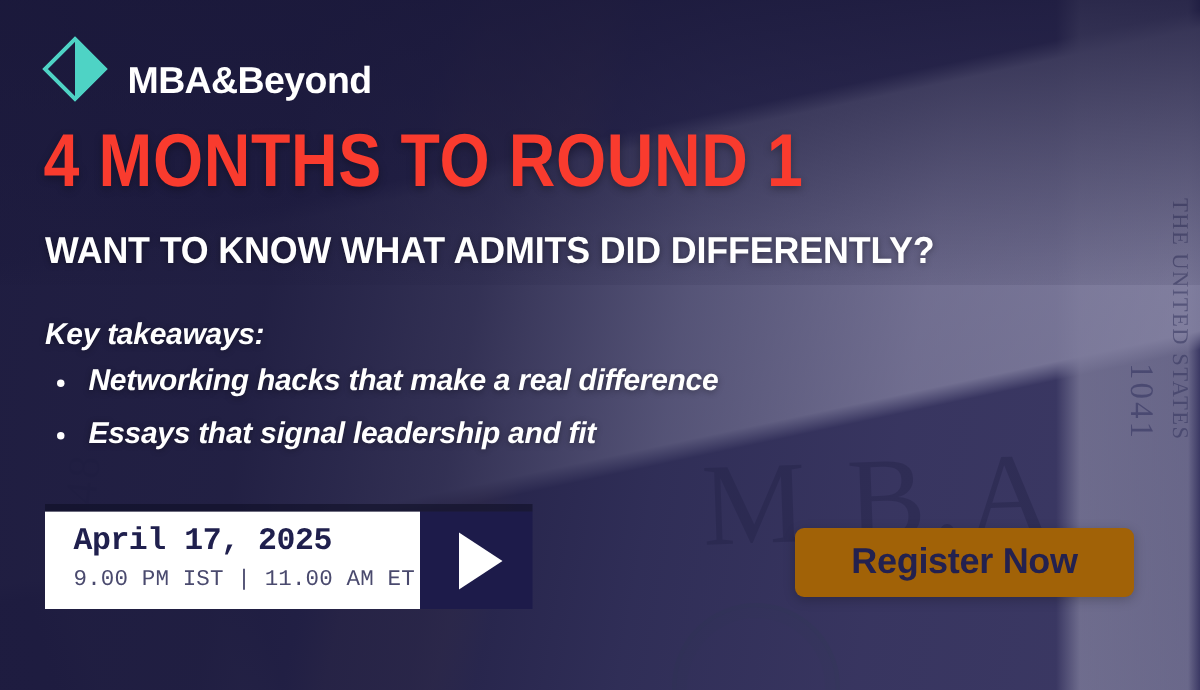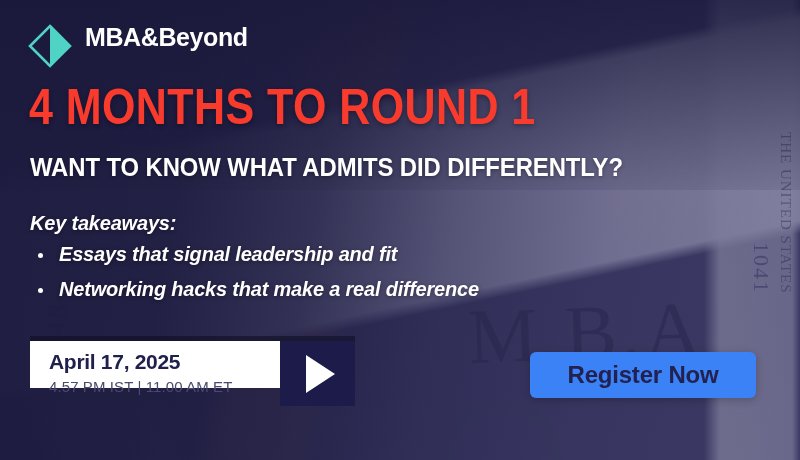--- a/index.html
+++ b/index.html
@@ -93,21 +93,21 @@
       rgba(60,56,104,0.52) 100%);
   }
   .overlay-top {
     position:absolute; left:0; top:0; right:0; height:190px;
     background:linear-gradient(180deg, rgba(26,24,58,0.78) 0%, rgba(26,24,58,0.10) 100%);
   }
 
   .content { position:absolute; inset:0; }
 
   
-  .logo { position:absolute; left:27px; top:23px; display:flex; align-items:flex-start; gap:12px; }
+  .logo { position:absolute; left:27px; top:23px; display:flex; align-items:flex-end; gap:12px; }
   .logo-mark { position:relative; width:46px; height:46px; }
   .logo-mark svg { display:block; }
   .logo-text {
     color:#ffffff; font-size:25px; font-weight:bold;
     letter-spacing:-0.4px; white-space:nowrap;
   }
 
   
   .headline {
     position:absolute; left:29px; top:82px;
@@ -154,24 +154,25 @@
     background:#ffffff;
   }
 
   
   .event-bar { position:absolute; left:30px; top:336px; display:flex; align-items:stretch; }
   .event-bar-shadow {
     position:absolute; left:0; top:0; width:325px; height:5px;
     background:rgba(12,12,34,0.55);
   }
   .date-card {
-    width:250px; height:47px;
+    width:250px; height:65px;
     margin-top:5px;
     background:#ffffff;
     padding:9px 0 0 19px;
+    font-family:Liberation Mono, monospace;
   }
   .date-main {
     color:#20204E; font-size:21px; font-weight:bold;
     letter-spacing:-0.3px; line-height:1.15;
     white-space:nowrap;
   }
   .date-sub {
     color:#4A4A6E; font-size:15px; font-weight:normal;
     letter-spacing:0.1px; line-height:1.3; margin-top:3px;
     white-space:nowrap;
@@ -186,21 +187,21 @@
     border-left:29px solid #ffffff;
     border-top:19px solid transparent;
     border-bottom:19px solid transparent;
     margin-left:5px;
   }
 
   
   .cta {
     position:absolute; left:530px; top:352px;
     width:226px; height:46px;
-    background:#3b82f6;
+    background:#a16207;
     border-radius:6px;
     border:none;
     color:#23214F;
     font-family:"Liberation Sans", sans-serif;
     font-size:24px; font-weight:bold;
     letter-spacing:-0.2px;
     cursor:pointer;
     display:flex; align-items:center; justify-content:center;
     box-shadow:0 2px 8px rgba(0,0,0,0.22);
   }
@@ -231,30 +232,30 @@
       </span>
       <span class="logo-text">MBA&amp;Beyond</span>
     </div>
 
     <div class="headline">4 MONTHS TO ROUND 1</div>
     <div class="subhead">WANT TO KNOW WHAT ADMITS DID DIFFERENTLY?</div>
 
     <div class="takeaways">
       <div class="takeaways-title">Key takeaways:</div>
       <ul class="bullets">
+        <li>Networking hacks that make a real difference</li>
         <li>Essays that signal leadership and fit</li>
-        <li>Networking hacks that make a real difference</li>
       </ul>
     </div>
 
     <div class="event-bar">
       <div class="event-bar-shadow"></div>
       <div class="date-card">
         <div class="date-main">April 17, 2025</div>
-        <div class="date-sub">4.57 PM IST | 11.00 AM ET</div>
+        <div class="date-sub">9.00 PM IST | 11.00 AM ET</div>
       </div>
       <div class="play-block">
         <span class="play-tri"></span>
       </div>
     </div>
 
     <button class="cta">Register Now</button>
 
   </div>
 </div>

